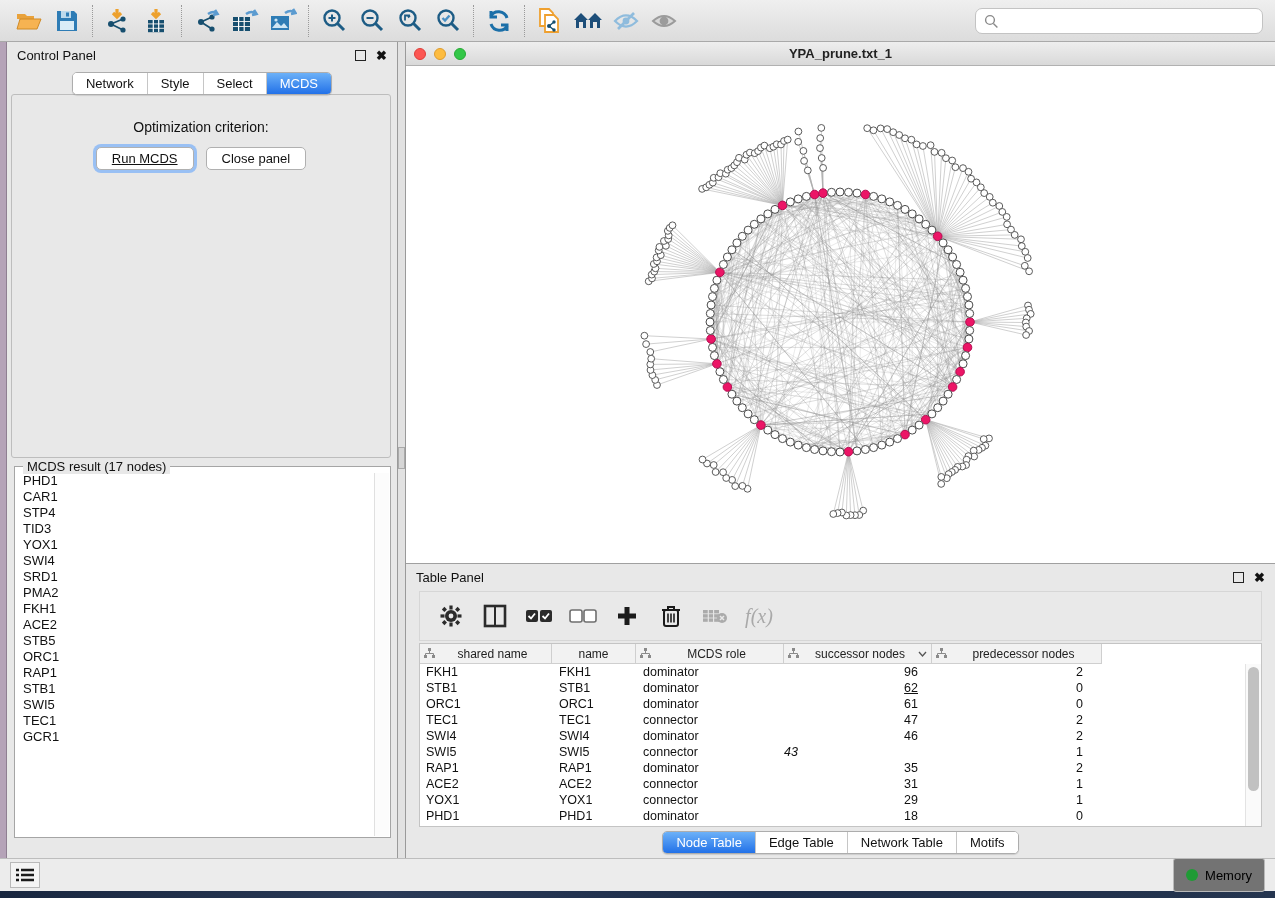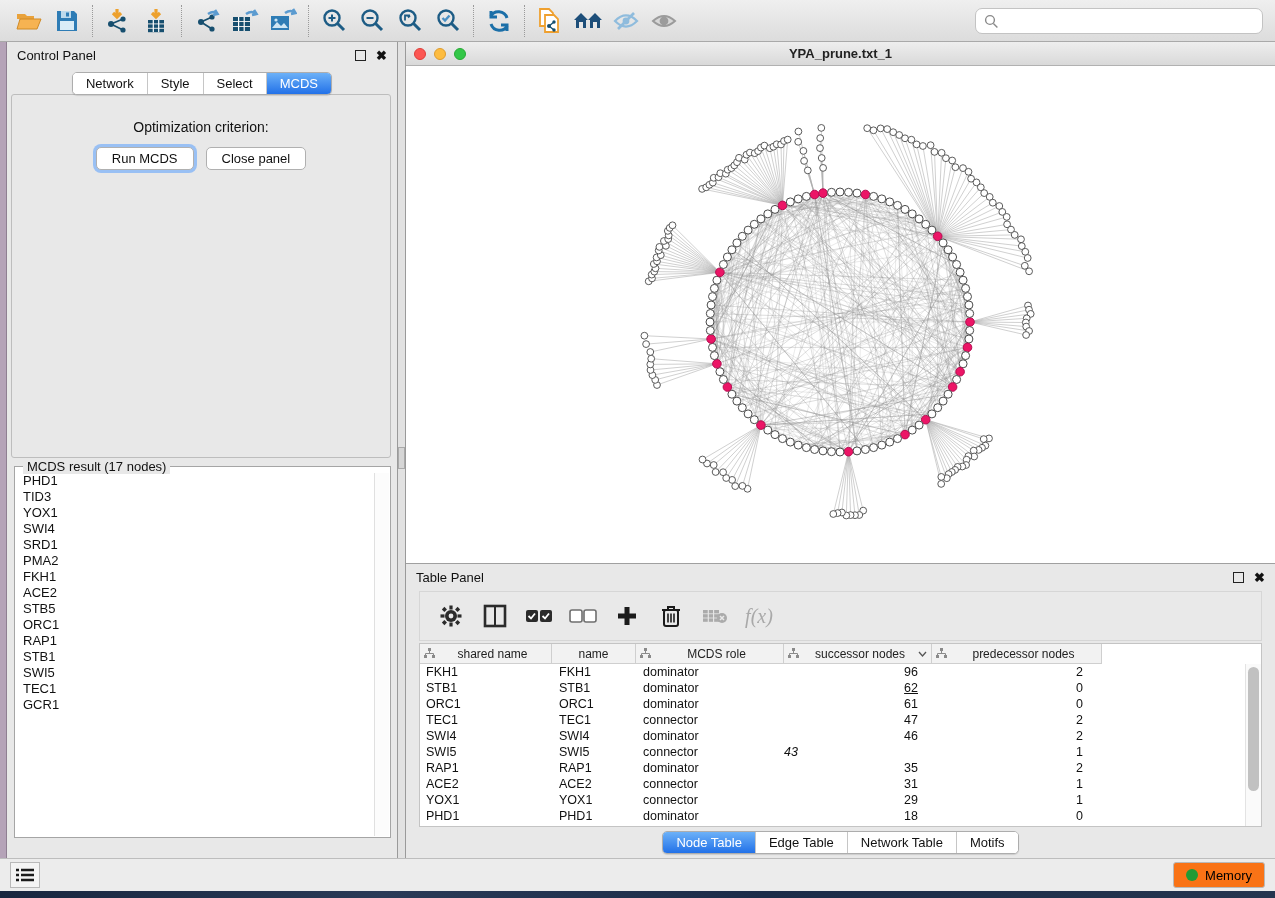--- a/index.html
+++ b/index.html
@@ -38,21 +38,21 @@
   .dropdown { position:relative; margin:14px auto 0 auto; width:312px; height:24px; background:#fff;
     border:1px solid #b6b6b6; border-radius:5px; display:flex; align-items:center; cursor:default; }
   .dropdown .dval { flex:1; font-size:13px; padding-left:9px; white-space:nowrap; }
   .dd-step { width:21px; height:22px; border-radius:4px; background:linear-gradient(#6cb1f8,#2271e8);
     display:flex; flex-direction:column; align-items:center; justify-content:center; gap:2px; margin-right:1px; }
   .dd-step i { display:block; width:0; height:0; border-left:4px solid transparent; border-right:4px solid transparent; }
   .dd-step .up { border-bottom:4px solid #fff; }
   .dd-step .dn { border-top:4px solid #fff; }
   .btn-row { margin-top:12px; text-align:center; }
   .mac-btn { font-size:13px; font-family:"Liberation Sans",sans-serif; background:#fff; border:1px solid #b0b0b0; border-radius:5px; padding:3px 15px; color:#111; cursor:default; }
-  .mac-btn.focus { box-shadow:0 0 0 3px rgba(110,170,250,.65); }
+  .mac-btn.focus { box-shadow:0 0 0 3px rgba(110,170,250,.65);text-decoration:underline; }
   .btn-gap { display:inline-block; width:12px; }
   .result-group { position:absolute; left:7px; top:424px; width:377px; height:372px; border:1px solid #a5a5a5; background:#fff; }
   .result-legend { position:absolute; top:-8px; left:8px; background:#e8e8e8; padding:0 4px; font-size:13px; color:#111; }
   .result-list { position:absolute; left:1px; top:6px; bottom:1px; right:16px; overflow:hidden; }
   .result-list .li { font-size:13px; line-height:16px; padding-left:7px; }
   .result-sb { position:absolute; right:1px; top:6px; bottom:1px; width:15px; background:#fcfcfc; border-left:1px solid #e0e0e0; }
 
   
   .splitter { position:absolute; left:398px; top:42px; width:8px; height:816px; background:#e2e2e2; border-right:1px solid #9a9a9a; }
   .split-handle { position:absolute; left:0px; top:405px; width:7px; height:22px; background:#d6d6d6; border:1px solid #aaa; }
@@ -82,21 +82,21 @@
   .trow { display:flex; height:16px; line-height:16px; font-size:12.5px; cursor:default; }
   .td { overflow:hidden; white-space:nowrap; }
   .tsb { position:absolute; right:0; top:20px; width:16px; bottom:0; background:#fafafa; border-left:1px solid #e3e3e3; }
   .tsb .thumb { position:absolute; left:2px; top:3px; width:11px; height:124px; background:#c1c1c1; border-radius:6px; }
   .tp-tabs { position:absolute; left:0; top:267px; width:100%; text-align:center;text-decoration:underline; }
 
   
   .statusbar { position:absolute; left:0; top:858px; width:1275px; height:33px; background:#ececec; border-top:1px solid #bdbdbd;
     display:flex; align-items:center; padding:0 10px; }
   .st-btn { width:30px; height:26px; background:#f4f4f4; border:1px solid #b9b9b9; display:flex; align-items:center; justify-content:center; cursor:default; }
-  .mem-btn { margin-left:auto; height:26px; background:#f97316; border:1px solid #b9b9b9; border-radius:3px;
+  .mem-btn { margin-left:auto; height:34px; background:#737373; border:1px solid #b9b9b9; border-radius:3px;
     display:flex; align-items:center; gap:7px; padding:0 12px; font-size:13px; cursor:default; }
   .mem-dot { width:12px; height:12px; border-radius:50%; background:#1f9b35; }
   svg { display:block; }
 </style>
 </head>
 <body>
 
 <div class="toolbar">
   <button class="tb-btn">
     <svg width="26" height="22" viewBox="0 0 26 22">
@@ -260,20 +260,22 @@
   <div class="cp-content">
     <div class="opt-label">Optimization criterion:</div>
     <div class="btn-row">
       <button class="mac-btn focus">Run MCDS</button><span class="btn-gap"></span><button class="mac-btn">Close panel</button>
     </div>
   </div>
   <div class="result-group">
     <span class="result-legend">MCDS result (17 nodes)</span>
     <div class="result-list" id="result-list">
         <div class="li">PHD1</div>
+        <div class="li">CAR1</div>
+        <div class="li">STP4</div>
         <div class="li">TID3</div>
         <div class="li">YOX1</div>
         <div class="li">SWI4</div>
         <div class="li">SRD1</div>
         <div class="li">PMA2</div>
         <div class="li">FKH1</div>
         <div class="li">ACE2</div>
         <div class="li">STB5</div>
         <div class="li">ORC1</div>
         <div class="li">RAP1</div>

